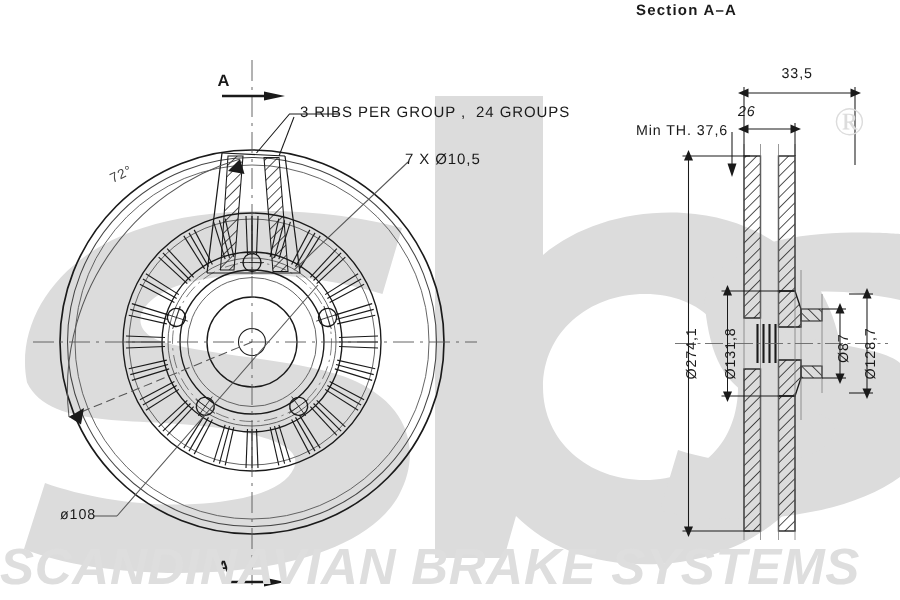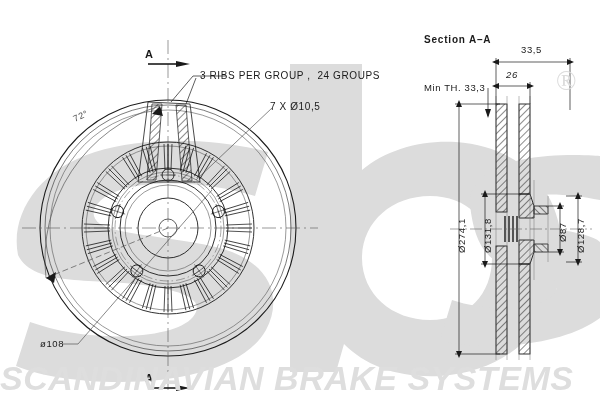--- a/index.html
+++ b/index.html
@@ -455,27 +455,27 @@
   <div class="lbl lbl-mark" style="left:145px; top:372px;">A</div>
 
   <div class="lbl lbl-ang" style="left:73px; top:111px; transform:rotate(-26deg); color:#444;">72°</div>
 
   <div class="lbl lbl-note" style="left:200px; top:70px;">3 RIBS PER GROUP ,  24 GROUPS</div>
 
   <div class="lbl lbl-note" style="left:270px; top:101px;">7 X Ø10,5</div>
 
   <div class="lbl lbl-dim" style="left:40px; top:338px;">ø108</div>
 
-  <div class="lbl lbl-sec" style="left:424px; top:2px;margin-top:32px;">Section A–A</div>
+  <div class="lbl lbl-sec" style="left:424px; top:2px;">Section A–A</div>
 
   <div class="lbl lbl-dim" style="left:521px; top:44px;">33,5</div>
 
-  <div class="lbl lbl-dim" style="left:506px; top:69px;font-style:italic;">26</div>
-
-  <div class="lbl lbl-dim" style="left:424px; top:82px;">Min TH. 33,3</div>
+  <div class="lbl lbl-dim" style="left:492px; top:69px;font-style:italic;">26</div>
+
+  <div class="lbl lbl-dim" style="left:424px; top:82px;">Min TH. 37,6</div>
 
   <div class="lbl lbl-dim vert" style="left:456px; top:253px;">Ø274,1</div>
 
   <div class="lbl lbl-dim vert" style="left:482px; top:253px;">Ø131,8</div>
 
   <div class="lbl lbl-dim vert" style="left:557px; top:242px;">Ø87</div>
 
   <div class="lbl lbl-dim vert" style="left:575px; top:253px;">Ø128,7</div>
 
   <div id="regmark">®</div>

